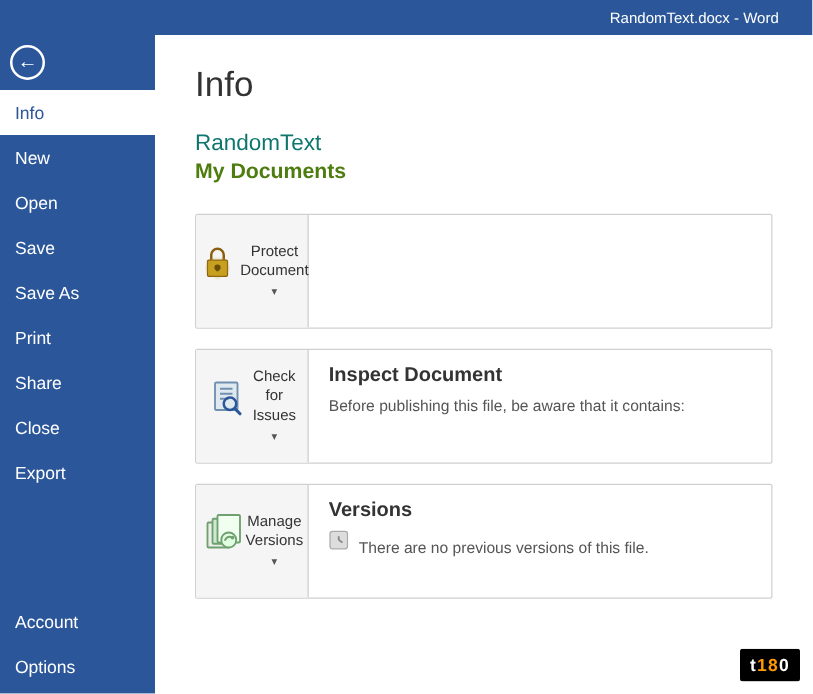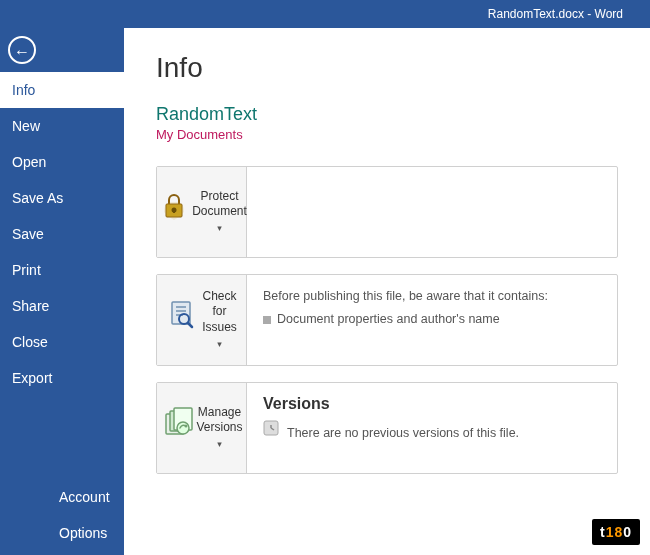--- a/index.html
+++ b/index.html
@@ -67,21 +67,20 @@
       background: #fff;
       color: #2b579a;
     }
 
     .sidebar-spacer {
       flex: 1;
     }
 
     .sidebar-bottom {
       padding-bottom: 4px;
-      padding-left: 47px;
     }
 
     
     .content {
       flex: 1;
       background: #fff;
       padding: 24px 32px;
       overflow-y: auto;
     }
 
@@ -93,23 +92,24 @@
     }
 
     .doc-title {
       font-size: 18px;
       color: #0f766e;
       font-weight: 400;
       margin-bottom: 2px;
     }
 
     .doc-path {
-      font-size: 13px;
-      color: #be185d;
+      font-size: 17px;
+      color: #4d7c0f;
       margin-bottom: 24px;
+      font-weight: bold;
     }
 
     
     .info-card {
       display: flex;
       align-items: flex-start;
       margin-bottom: 16px;
       border: 1px solid #d0d0d0;
       border-radius: 2px;
     }
@@ -214,22 +214,22 @@
 
   <nav class="sidebar">
     <div class="sidebar-back">
       <div class="back-circle">←</div>
     </div>
 
     <div id="sidebar-items-container">
         <div class="sidebar-item active">Info</div>
         <div class="sidebar-item">New</div>
         <div class="sidebar-item">Open</div>
+        <div class="sidebar-item">Save</div>
         <div class="sidebar-item">Save As</div>
-        <div class="sidebar-item">Save</div>
         <div class="sidebar-item">Print</div>
         <div class="sidebar-item">Share</div>
         <div class="sidebar-item">Close</div>
         <div class="sidebar-item">Export</div>
       </div>
 
     <div class="sidebar-spacer"></div>
 
     <div class="sidebar-bottom">
 
@@ -262,27 +262,22 @@
     <rect x="9" y="6" width="18" height="22" rx="1" fill="#e0e8f0" stroke="#7090b0" stroke-width="1.5"></rect>
     <line x1="13" y1="11" x2="23" y2="11" stroke="#7090b0" stroke-width="1.5"></line>
     <line x1="13" y1="15" x2="23" y2="15" stroke="#7090b0" stroke-width="1.5"></line>
     <line x1="13" y1="19" x2="20" y2="19" stroke="#7090b0" stroke-width="1.5"></line>
     <circle cx="21" cy="23" r="5" fill="none" stroke="#2b579a" stroke-width="2"></circle>
     <line x1="25" y1="27" x2="29" y2="31" stroke="#2b579a" stroke-width="2.5" stroke-linecap="round"></line>
   </svg></div>
             <div class="card-label">Check for<br>Issues <span class="dropdown-arrow">▾</span></div>
           </div>
           <div class="card-content">
+            <div class="card-heading">Inspect Document</div>
             <div class="card-desc">Before publishing this file, be aware that it contains:</div>
-            <ul class="card-list">
-              <li>
-                <span class="bullet-square"></span>
-                <span>Document properties and author's name</span>
-              </li>
-            </ul>
           </div>
         </div>
         <div class="info-card">
           <div class="card-icon-area">
             <div class="card-icon"><svg width="36" height="36" viewBox="0 0 36 36" fill="none" xmlns="http://www.w3.org/2000/svg">
     <rect x="6" y="10" width="18" height="20" rx="1" fill="#e8f0e8" stroke="#70a070" stroke-width="1.5"></rect>
     <rect x="10" y="7" width="18" height="20" rx="1" fill="#d0e8d0" stroke="#70a070" stroke-width="1.5"></rect>
     <rect x="14" y="4" width="18" height="22" rx="1" fill="#f0fff0" stroke="#70a070" stroke-width="1.5"></rect>
     <circle cx="23" cy="24" r="6" fill="#e0ffe0" stroke="#70a070" stroke-width="1.5"></circle>
     <path d="M20 24 Q22 20 26 22" stroke="#70a070" stroke-width="1.5" fill="none" stroke-linecap="round"></path>

